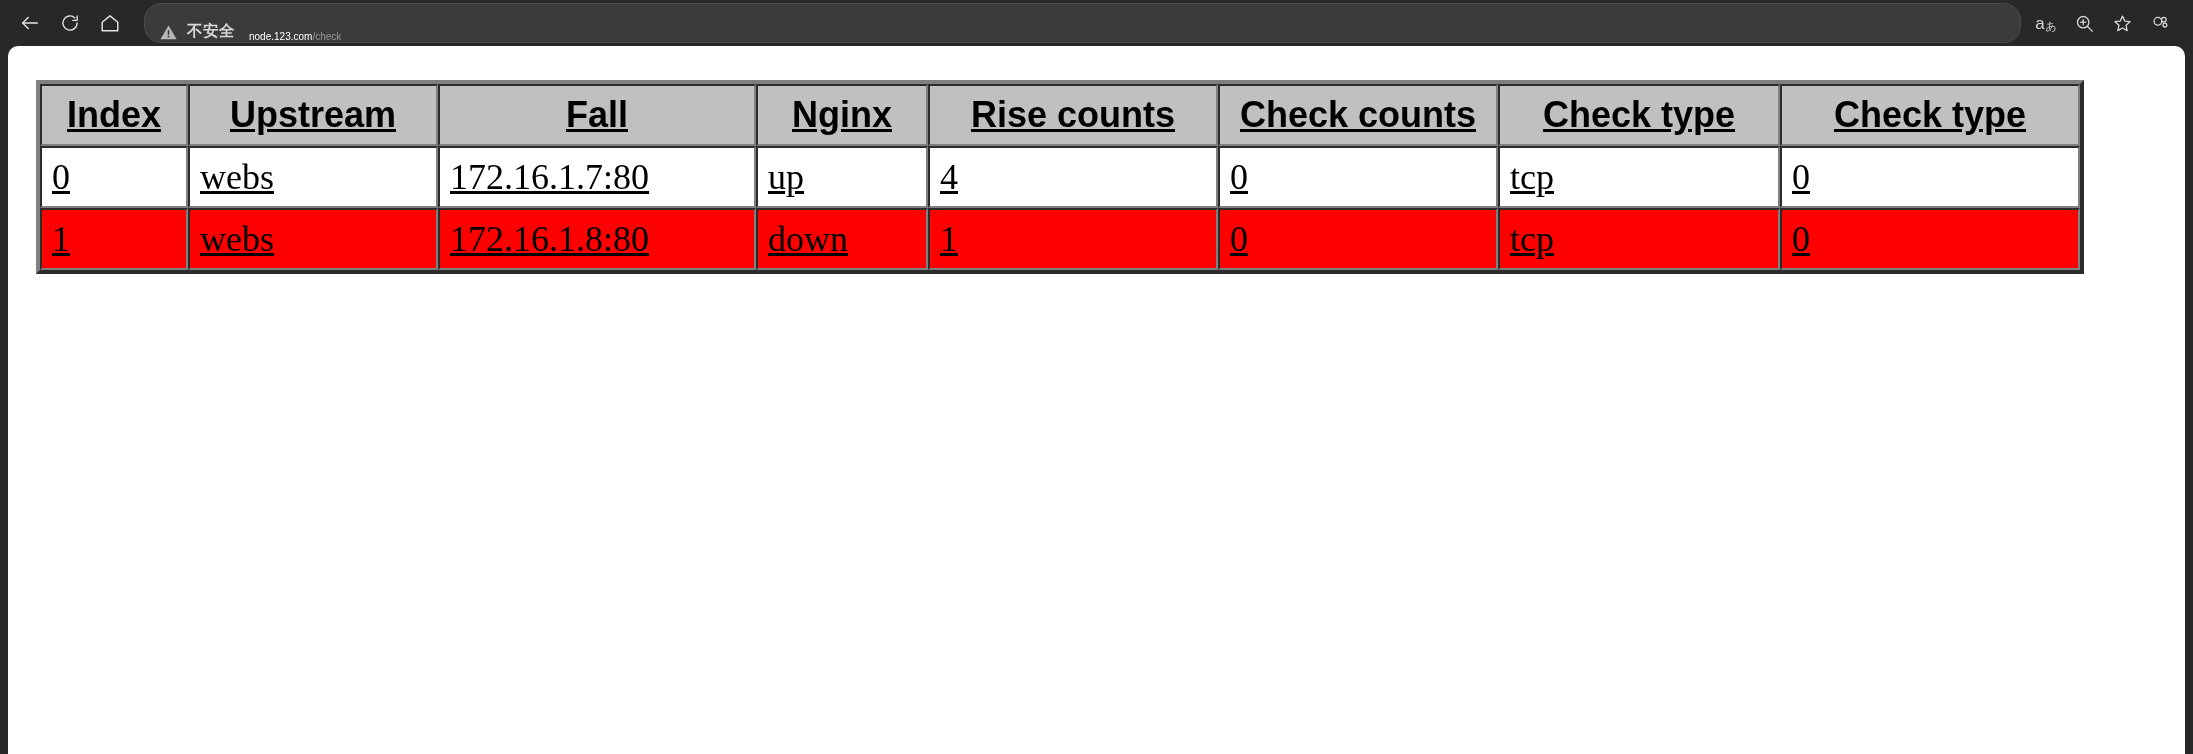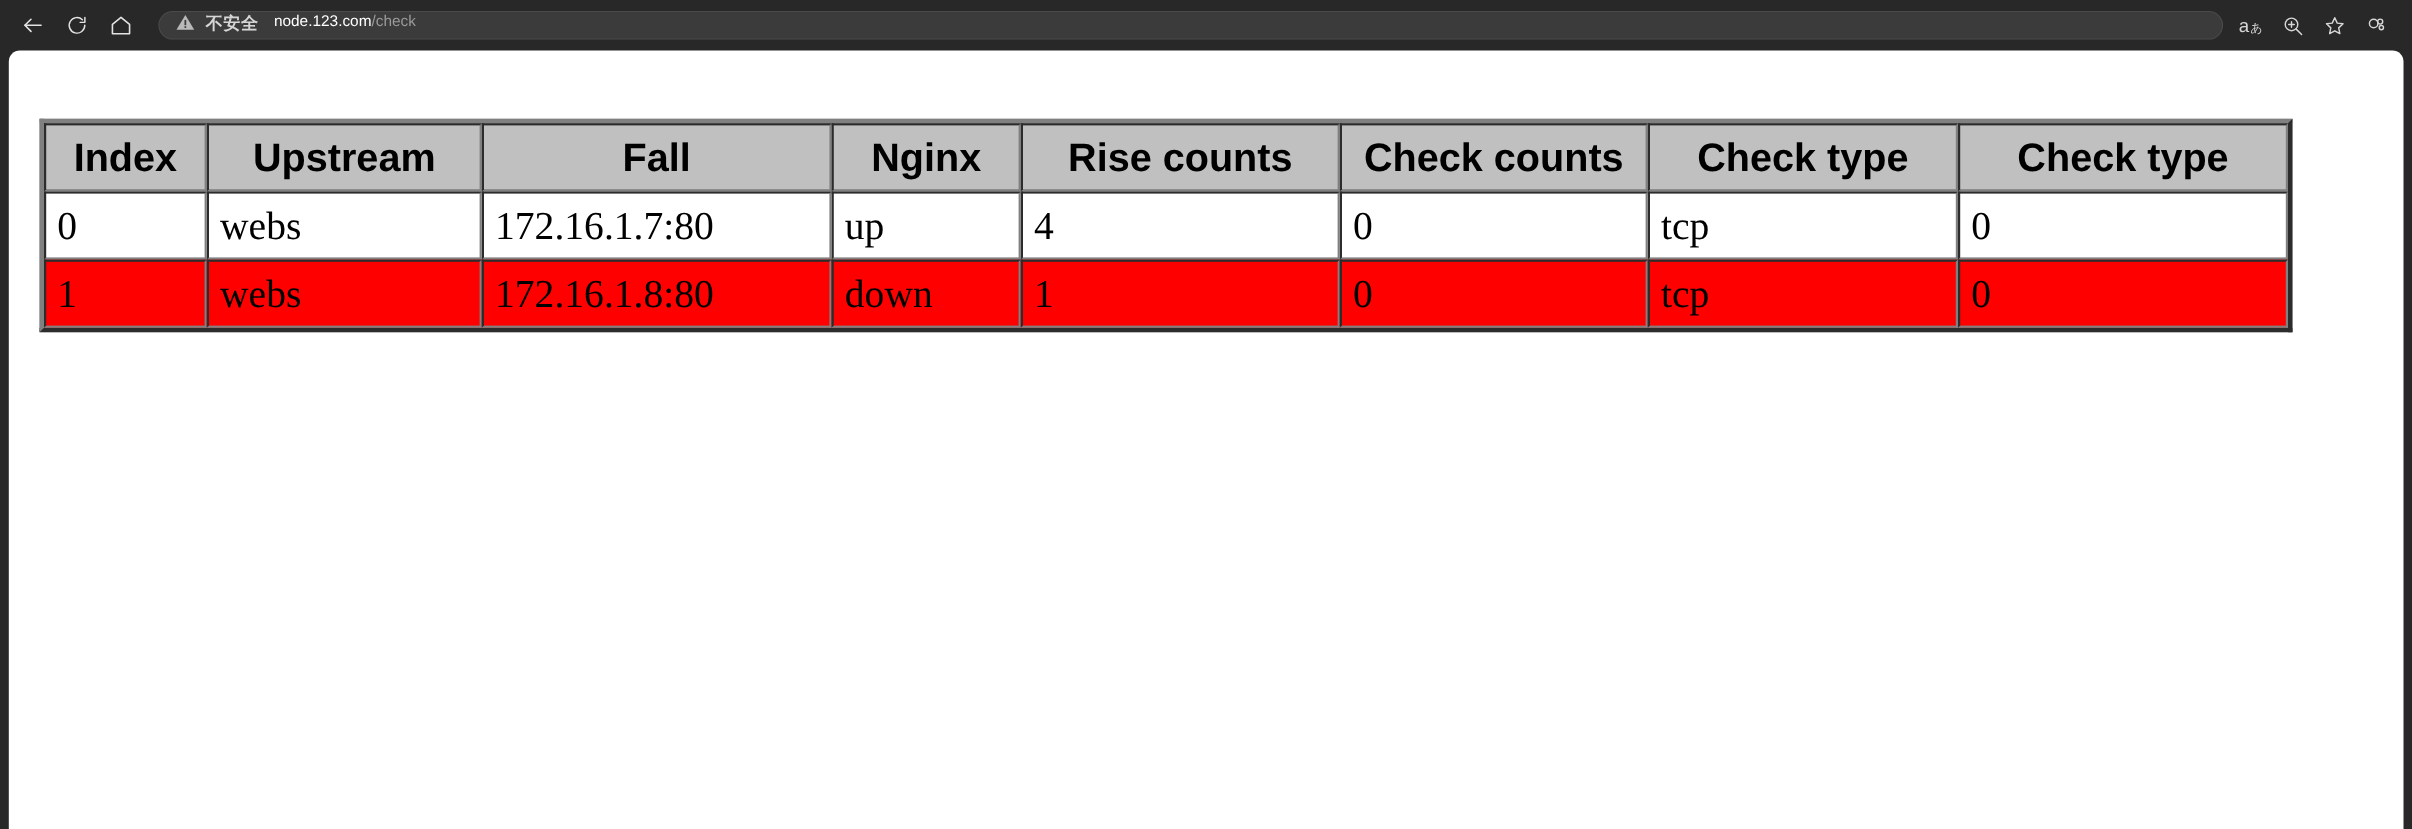--- a/index.html
+++ b/index.html
@@ -37,48 +37,48 @@
     display: flex;
     align-items: center;
     justify-content: center;
     border-radius: 50%;
     flex: 0 0 auto;
   }
   .nav-btn svg { display: block; }
 
   .addressbar {
     flex: 1 1 auto;
-    height: 26px;
+    height: 40px;
     margin-left: 14px;
     margin-right: 0;
     background: #3b3b3b;
     border: 1px solid #4a4a4a;
     border-radius: 17px;
     display: flex;
-    align-items: flex-start;
+    align-items: flex-end;
     padding: 0 14px;
     box-sizing: border-box;
     min-width: 0;
   }
   .warn-icon {
     flex: 0 0 auto;
     display: flex;
     align-items: center;
     margin-right: 9px;
   }
   .warn-label {
     color: #d6d6d6;
     font-size: 15.5px;
     font-weight: bold;
     letter-spacing: 0.5px;
     margin-right: 14px;
     white-space: nowrap;
   }
   .url-wrap {
-    font-size: 14px;
+    font-size: 10px;
     white-space: nowrap;
     overflow: hidden;
     text-overflow: ellipsis;
   }
   .url-host { color: #ffffff; }
   .url-path { color: #9a9a9a; }
 
   .toolbar-right {
     flex: 0 0 auto;
     display: flex;
@@ -121,26 +121,27 @@
     font-size: 45px;
     font-weight: bold;
     margin: 62px 0 0 0;
     line-height: 1.05;
     font-family: "Liberation Sans", sans-serif;
   }
 
   table.status-table {
     border-collapse: separate;
     border-spacing: 0;
-    margin-top: 54px;
+    margin-top: 26px;
     margin-left: 6px;
     width: 2040px;
     border: 4px outset #808080;
-    background: #737373;
+    background: #0f172a;
     table-layout: fixed;
+    text-decoration: underline;
   }
   table.status-table th,
   table.status-table td {
     border: 2px inset #808080;
     font-size: 36px;
     font-family: "Liberation Serif", serif;
     padding: 6px 10px;
     height: 62px;
     box-sizing: border-box;
     overflow: hidden;

